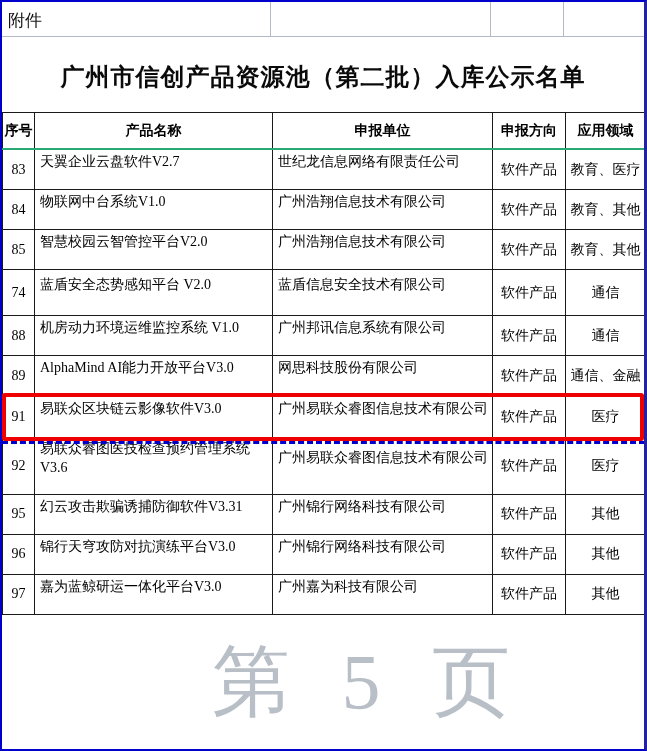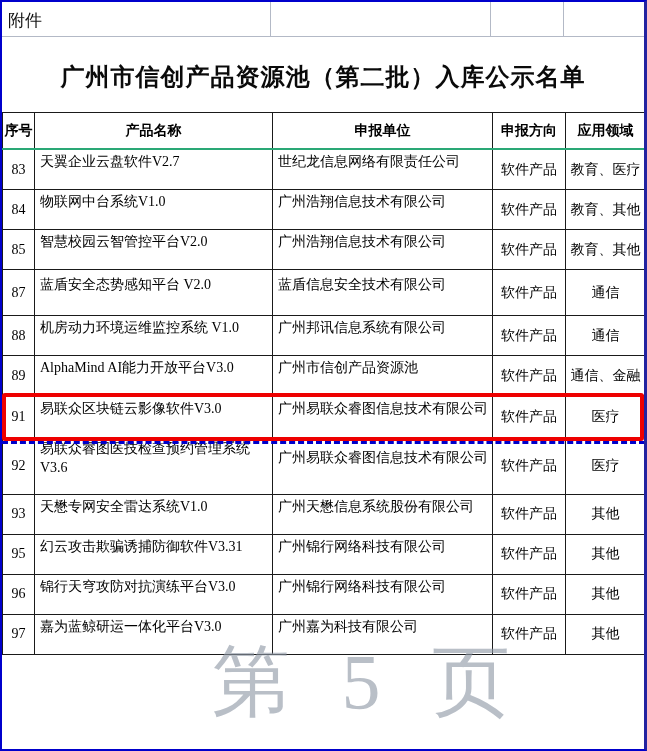--- a/index.html
+++ b/index.html
@@ -93,60 +93,53 @@
           <td>教育、其他</td>
         </tr>
         <tr>
           <td>85</td>
           <td>智慧校园云智管控平台V2.0</td>
           <td>广州浩翔信息技术有限公司</td>
           <td>软件产品</td>
           <td>教育、其他</td>
         </tr>
         <tr>
-          <td>87</td>
+          <td>74</td>
           <td>蓝盾安全态势感知平台 V2.0</td>
           <td>蓝盾信息安全技术有限公司</td>
           <td>软件产品</td>
           <td>通信</td>
         </tr>
         <tr>
           <td>88</td>
           <td>机房动力环境运维监控系统 V1.0</td>
           <td>广州邦讯信息系统有限公司</td>
           <td>软件产品</td>
           <td>通信</td>
         </tr>
         <tr>
           <td>89</td>
           <td>AlphaMind AI能力开放平台V3.0</td>
-          <td>广州市信创产品资源池</td>
+          <td>网思科技股份有限公司</td>
           <td>软件产品</td>
           <td>通信、金融</td>
         </tr>
         <tr>
           <td>91</td>
           <td>易联众区块链云影像软件V3.0</td>
           <td>广州易联众睿图信息技术有限公司</td>
           <td>软件产品</td>
           <td>医疗</td>
         </tr>
         <tr>
           <td>92</td>
           <td>易联众睿图医技检查预约管理系统V3.6</td>
           <td>广州易联众睿图信息技术有限公司</td>
           <td>软件产品</td>
           <td>医疗</td>
-        </tr>
-        <tr>
-          <td>93</td>
-          <td>天懋专网安全雷达系统V1.0</td>
-          <td>广州天懋信息系统股份有限公司</td>
-          <td>软件产品</td>
-          <td>其他</td>
         </tr>
         <tr>
           <td>95</td>
           <td>幻云攻击欺骗诱捕防御软件V3.31</td>
           <td>广州锦行网络科技有限公司</td>
           <td>软件产品</td>
           <td>其他</td>
         </tr>
         <tr>
           <td>96</td>

